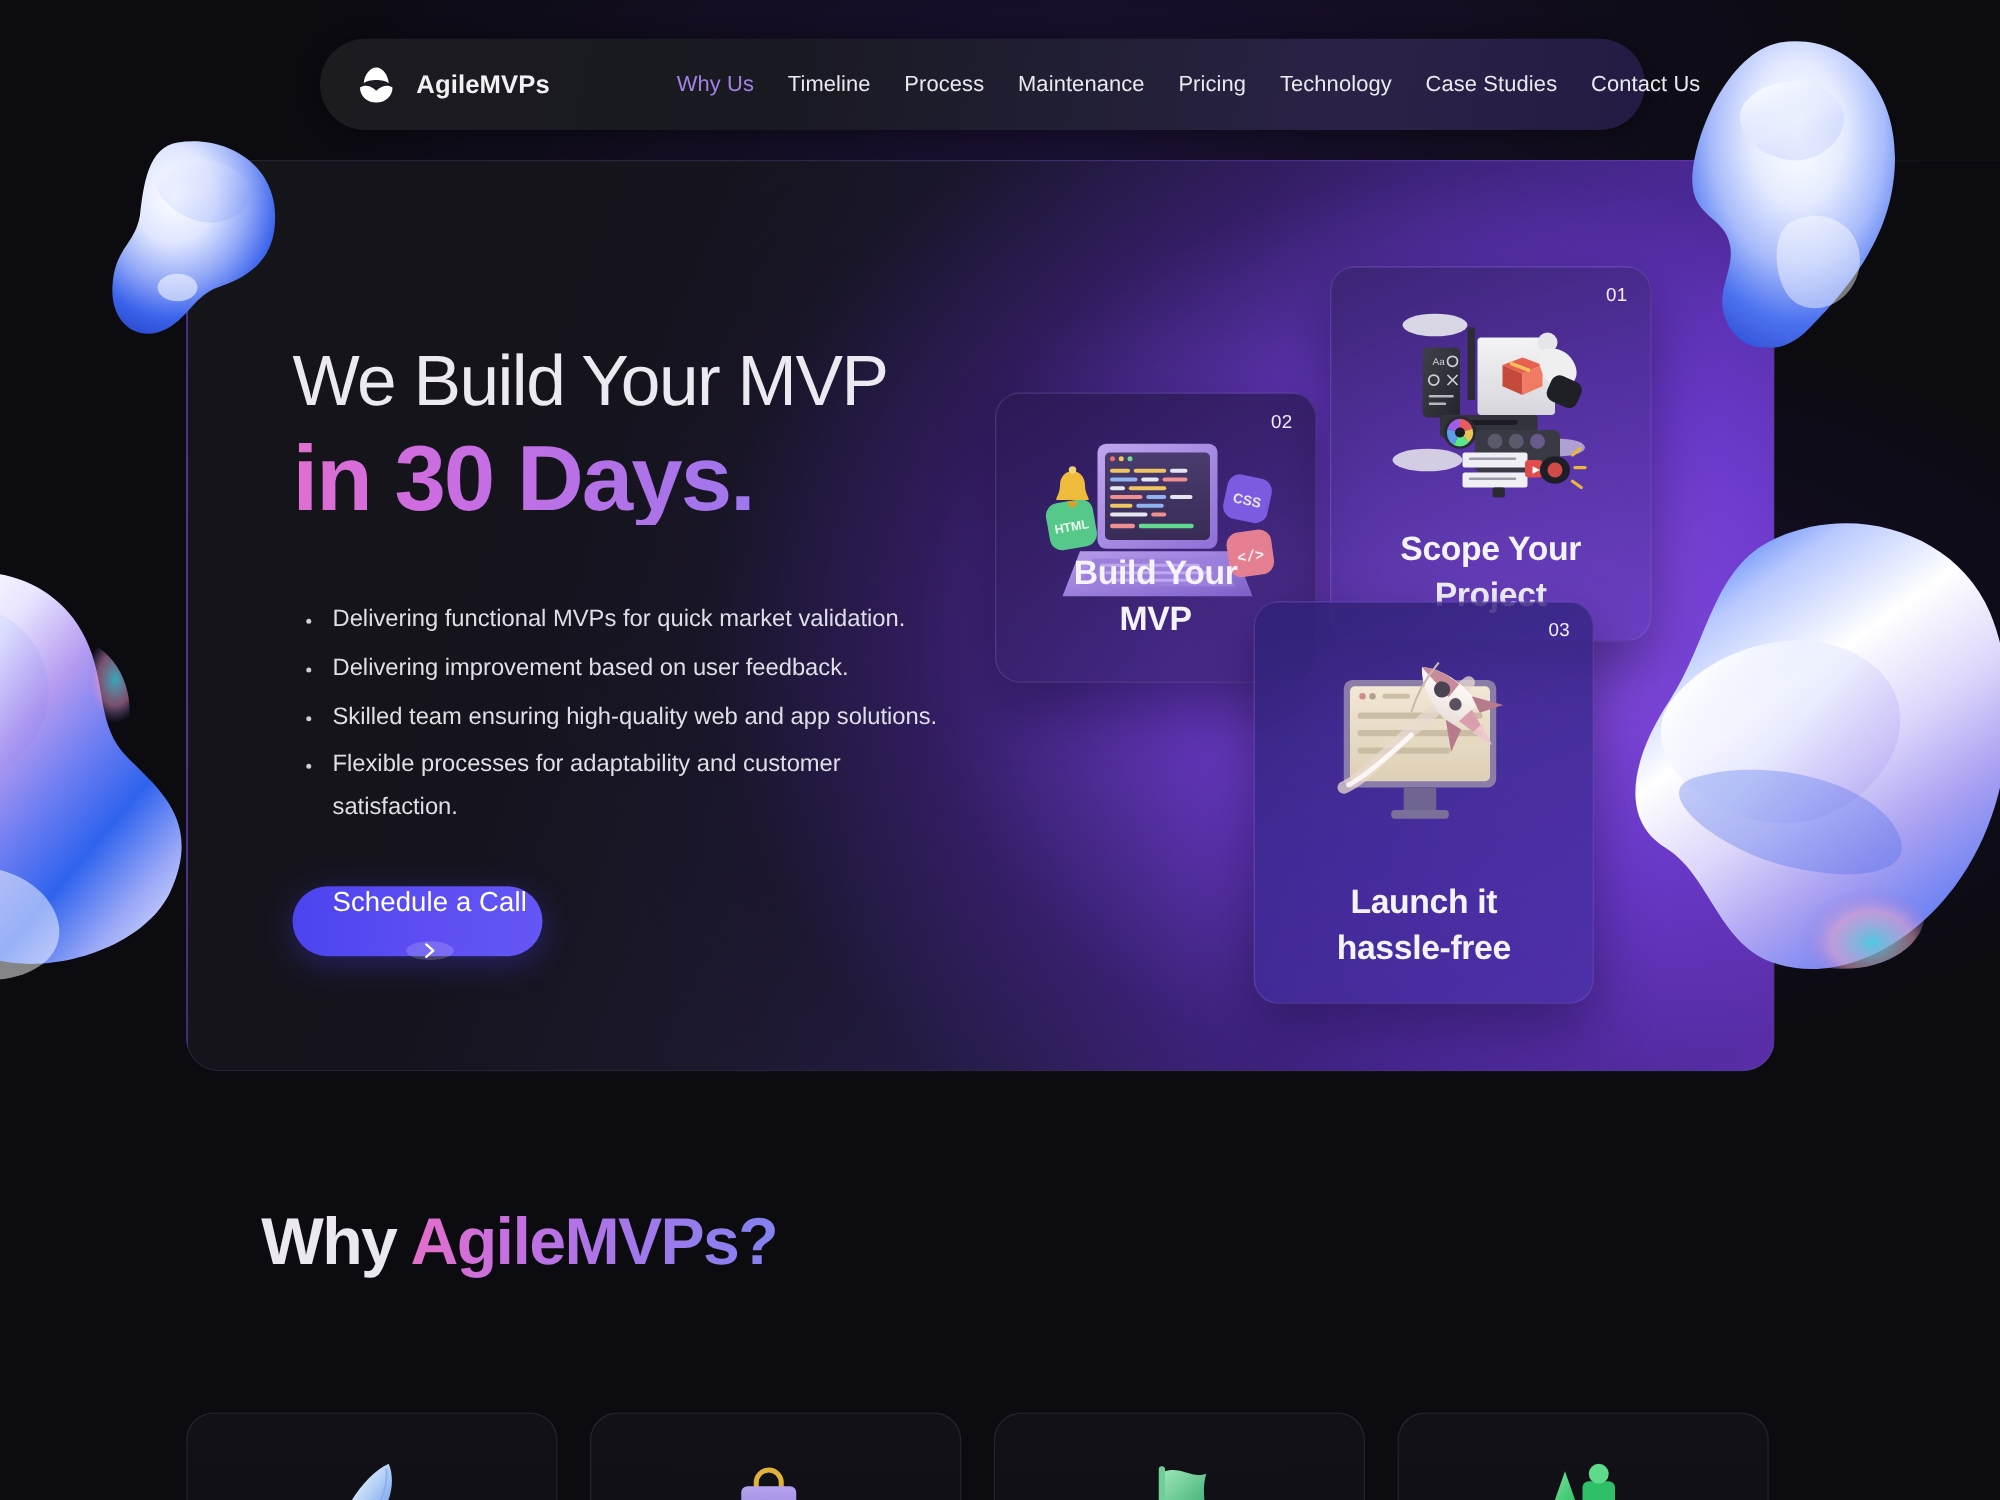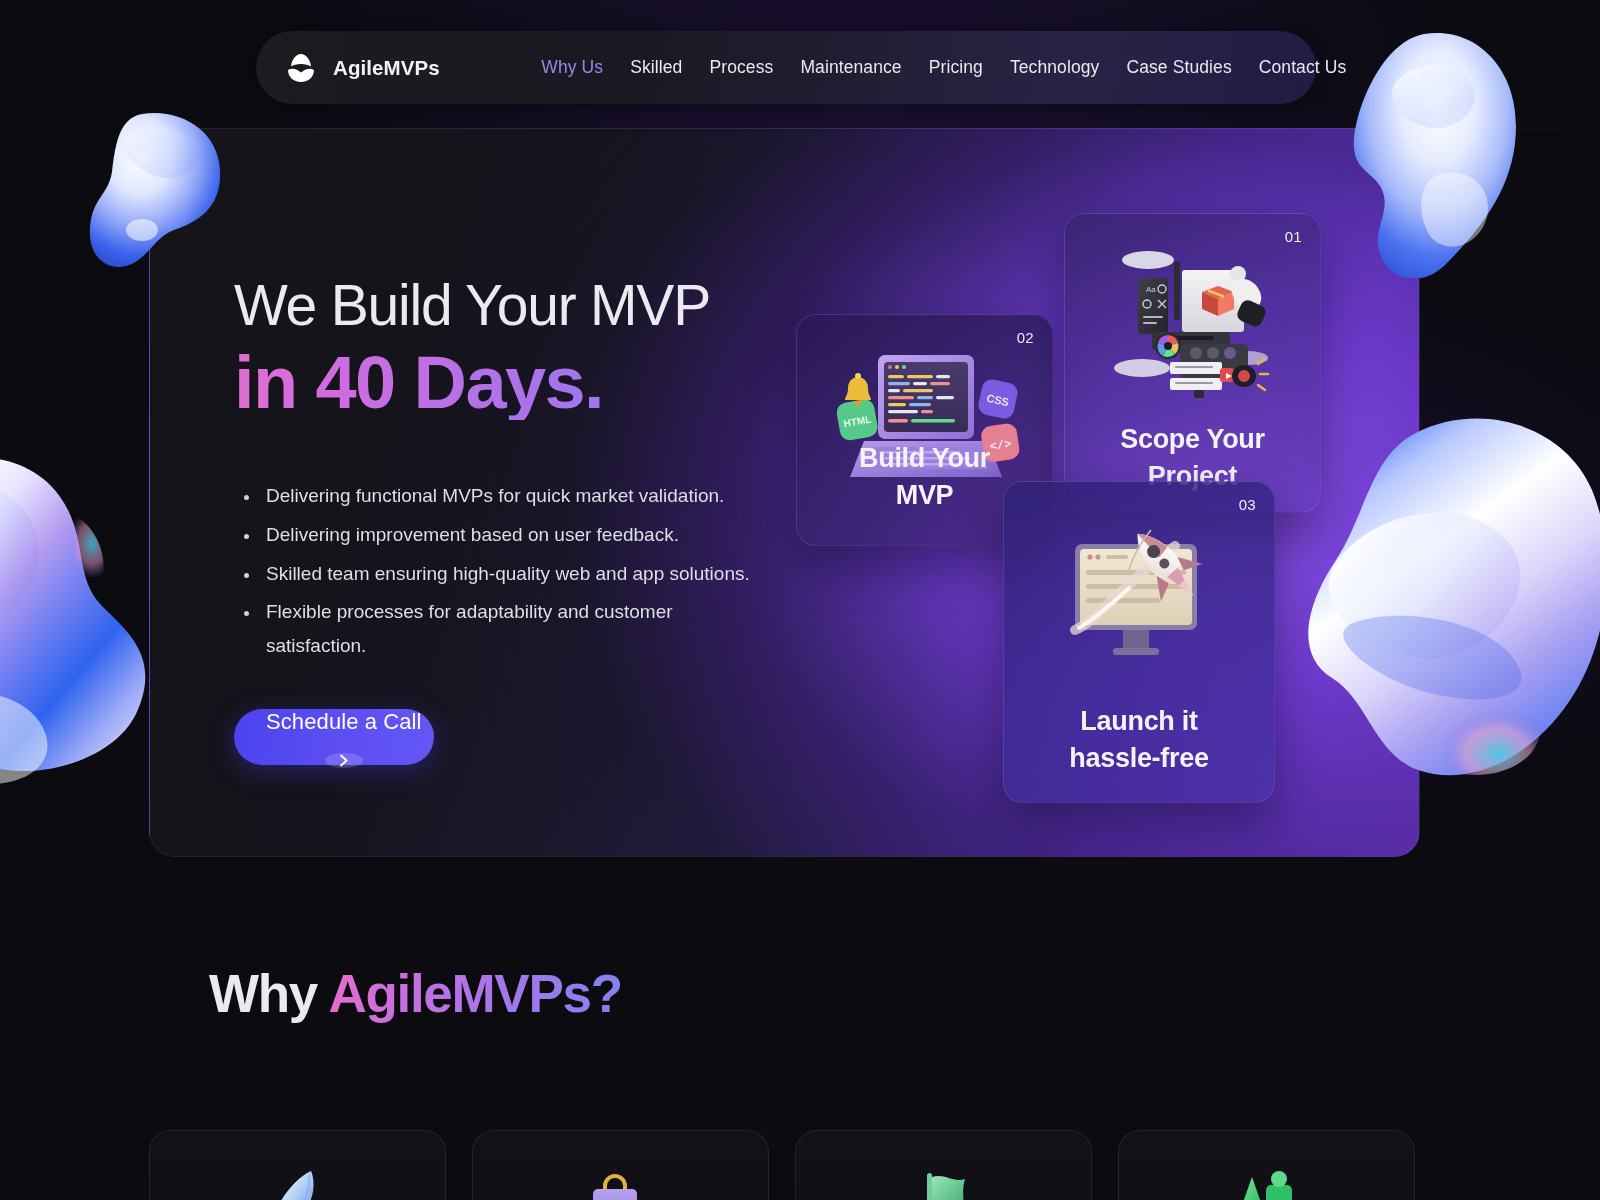--- a/index.html
+++ b/index.html
@@ -260,21 +260,21 @@
     </svg>
   </div>
 
   <div class="guide-h"></div>
   <div class="guide-v"></div>
 
   <section class="hero">
     <div class="hero-inner">
 
       <h1 class="h1">We Build Your MVP</h1>
-      <div class="h1b">in 40 Days.</div>
+      <div class="h1b">in 30 Days.</div>
 
       <ul class="bullets">
         <li>Delivering functional MVPs for quick market validation.</li>
         <li>Delivering improvement based on user feedback.</li>
         <li>Skilled team ensuring high-quality web and app solutions.</li>
         <li>Flexible processes for adaptability and customer satisfaction.</li>
       </ul>
 
       <div class="cta">
         <span class="cta-label">Schedule a Call</span>
@@ -503,21 +503,21 @@
       <span class="brand-mark">
         <svg width="38" height="38" viewBox="0 0 38 38">
           <path d="M19 5 C24 5 28.5 11 29 17.5 C27 16 23 15 19 15 C15 15 11 16 9 17.5 C9.5 11 14 5 19 5Z" fill="#ffffff"></path>
           <path d="M6 21 C10 18.5 14.5 19.5 19 23.5 C23.5 19.5 28 18.5 32 21 C32 28 26.5 33 19 33 C11.5 33 6 28 6 21Z" fill="#ffffff"></path>
         </svg>
       </span>
       <span class="brand-name">AgileMVPs</span>
     </div>
     <div class="nav-links">
       <a class="nav-link active">Why Us</a>
-      <a class="nav-link">Skilled</a>
+      <a class="nav-link">Timeline</a>
       <a class="nav-link">Process</a>
       <a class="nav-link">Maintenance</a>
       <a class="nav-link">Pricing</a>
       <a class="nav-link">Technology</a>
       <a class="nav-link">Case Studies</a>
       <a class="nav-link">Contact Us</a>
     </div>
   </nav>
 
   <h2 class="h2"><span>Why </span><span class="grad">AgileMVPs?</span></h2>

